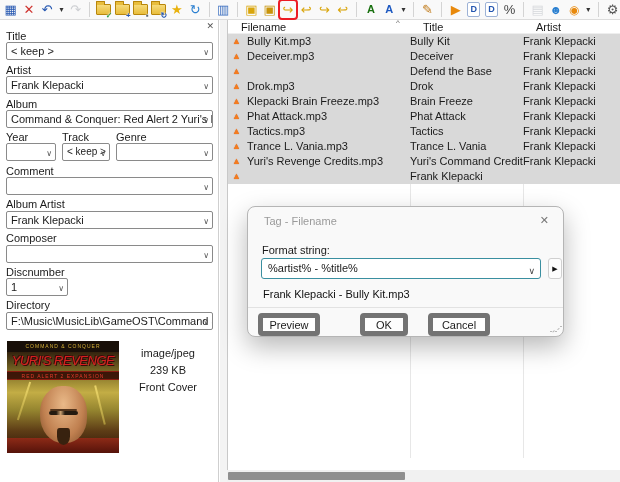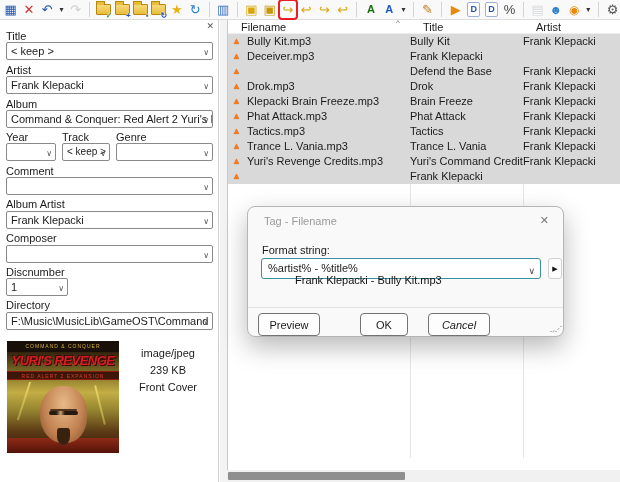--- a/index.html
+++ b/index.html
@@ -35,21 +35,21 @@
   .fld-label { position:absolute; left:6px; height:12px; }
   .combo { position:absolute; background:#fff; border:1px solid #8a8a8a; border-radius:2px;
     height:18px; line-height:16px; padding:0 16px 0 4px; white-space:nowrap; overflow:hidden; }
   .combo .chev { position:absolute; right:3px; top:2px; font-size:8px; color:#555; }
   .w-full { left:6px; width:207px; }
   .cover-art { position:absolute; left:7px; top:321px; width:112px; height:112px; overflow:hidden;
     background:linear-gradient(180deg,#140d06 0%,#33230e 10%,#7d6d26 28%,#c3ad45 46%,#94842f 62%,#5e3d16 80%,#2e1206 100%); }
   .ca-band { position:absolute; left:0; top:0; width:100%; height:11px; background:#180f08;
     color:#d4af37; font-size:5px; letter-spacing:1px; text-align:center; line-height:11px; }
   .ca-title { position:absolute; left:0; top:12px; width:100%; text-align:center;
-    font-size:13px; font-weight:bold; font-style:italic; color:#d81f1f; letter-spacing:-0.5px;
+    font-size:13px; font-weight:normal; font-style:italic; color:#d81f1f; letter-spacing:-0.5px;
     text-shadow:1px 1px 0 #3a0a0a, -1px -1px 0 #3a0a0a; }
   .ca-banner { position:absolute; left:0; top:30px; width:100%; height:9px;
     background:rgba(48,6,2,.85); border-top:1px solid #8a1d10; border-bottom:1px solid #8a1d10;
     color:#e03a2a; font-size:5px; letter-spacing:1px; text-align:center; line-height:9px; }
   .ca-bolt { position:absolute; width:2px; height:40px; background:linear-gradient(#ffe97a,#c3ad45); opacity:.7; }
   .ca-face { position:absolute; left:33px; top:45px; width:47px; height:57px;
     background:radial-gradient(ellipse at 50% 32%, #e9b988 0%, #c08050 60%, #7d4c28 100%);
     border-radius:46% 46% 44% 48%; }
   .ca-eyes { position:absolute; left:9px; top:25px; width:29px; height:4px;
     background:linear-gradient(90deg,#241a10 25%, #caa070 40%, #241a10 55%, #241a10 75%);
@@ -88,27 +88,27 @@
   .dlg-title { position:absolute; left:16px; top:8px; color:#9a9a9a; }
   .dlg-close { position:absolute; right:14px; top:7px; color:#777; font-size:11px; cursor:default; }
   .dlg-label { position:absolute; left:14px; top:37px; color:#1a1a1a;text-align:center; }
   .dlg-combo { position:absolute; left:13px; top:51px; width:280px; height:21px;
     background:#fff; border:1px solid #3a8fa0; border-radius:3px;
     line-height:19px; padding:0 14px 0 6px; }
   .dlg-combo .chev { position:absolute; right:5px; top:3px; font-size:9px; color:#444; }
   .dlg-menu-btn { position:absolute; left:300px; top:51px; width:14px; height:21px;
     background:#fdfdfd; border:1px solid #d0d0d0; border-radius:3px;
     font-size:7px; color:#111; display:flex; align-items:center; justify-content:center; }
-  .dlg-preview { position:absolute; left:15px; top:67px; color:#111;margin-left:32px; }
+  .dlg-preview { position:absolute; left:15px; top:81px; color:#111; }
   .dlg-sep { position:absolute; left:0px; top:100px; width:100%; height:1px; background:#e2e2e2; }
   .dlg-btn { position:absolute; top:106px; height:23px; background:#fdfdfd;
-    border:1px solid #737373; border-radius:4px; font-size:11px; color:#1a1a1a;
+    border:5px solid #737373; border-radius:4px; font-size:11px; color:#1a1a1a;
     display:flex; align-items:center; justify-content:center; font-family:inherit; }
   .b-preview { left:10px; width:62px; } .b-ok { left:112px; width:48px; }
-  .b-cancel { left:180px; width:62px;font-style:italic; } .b-help { left:246px; width:52px; }
+  .b-cancel { left:180px; width:62px; } .b-help { left:246px; width:52px; }
   .dlg-grip { position:absolute; right:3px; bottom:3px; width:8px; height:8px;
     border-right:2px dotted #aaa; border-bottom:2px dotted #aaa; transform:skew(-45deg) scale(.8); opacity:.8; }
 </style>
 </head>
 <body>
 
 <div class="app">
 
   <div class="toolbar" id="toolbar">
       <span class="tbi" style="color: rgb(36, 86, 176);">▦</span>
@@ -230,20 +230,21 @@
     </div>
     <div class="rows" id="rows">
       <div class="frow">
         <div class="cell c1"><span class="cone">▲</span><span>Bully Kit.mp3</span></div>
         <div class="cell col2">Bully Kit</div>
         <div class="cell col3">Frank Klepacki</div>
       </div>
 
       <div class="frow">
         <div class="cell c1"><span class="cone">▲</span><span>Deceiver.mp3</span></div>
+        <div class="cell col2">Deceiver</div>
         <div class="cell col3">Frank Klepacki</div>
       </div>
 
       <div class="frow">
         <div class="cell c1"><span class="cone">▲</span></div>
         <div class="cell col2">Defend the Base</div>
         <div class="cell col3">Frank Klepacki</div>
       </div>
 
       <div class="frow">

